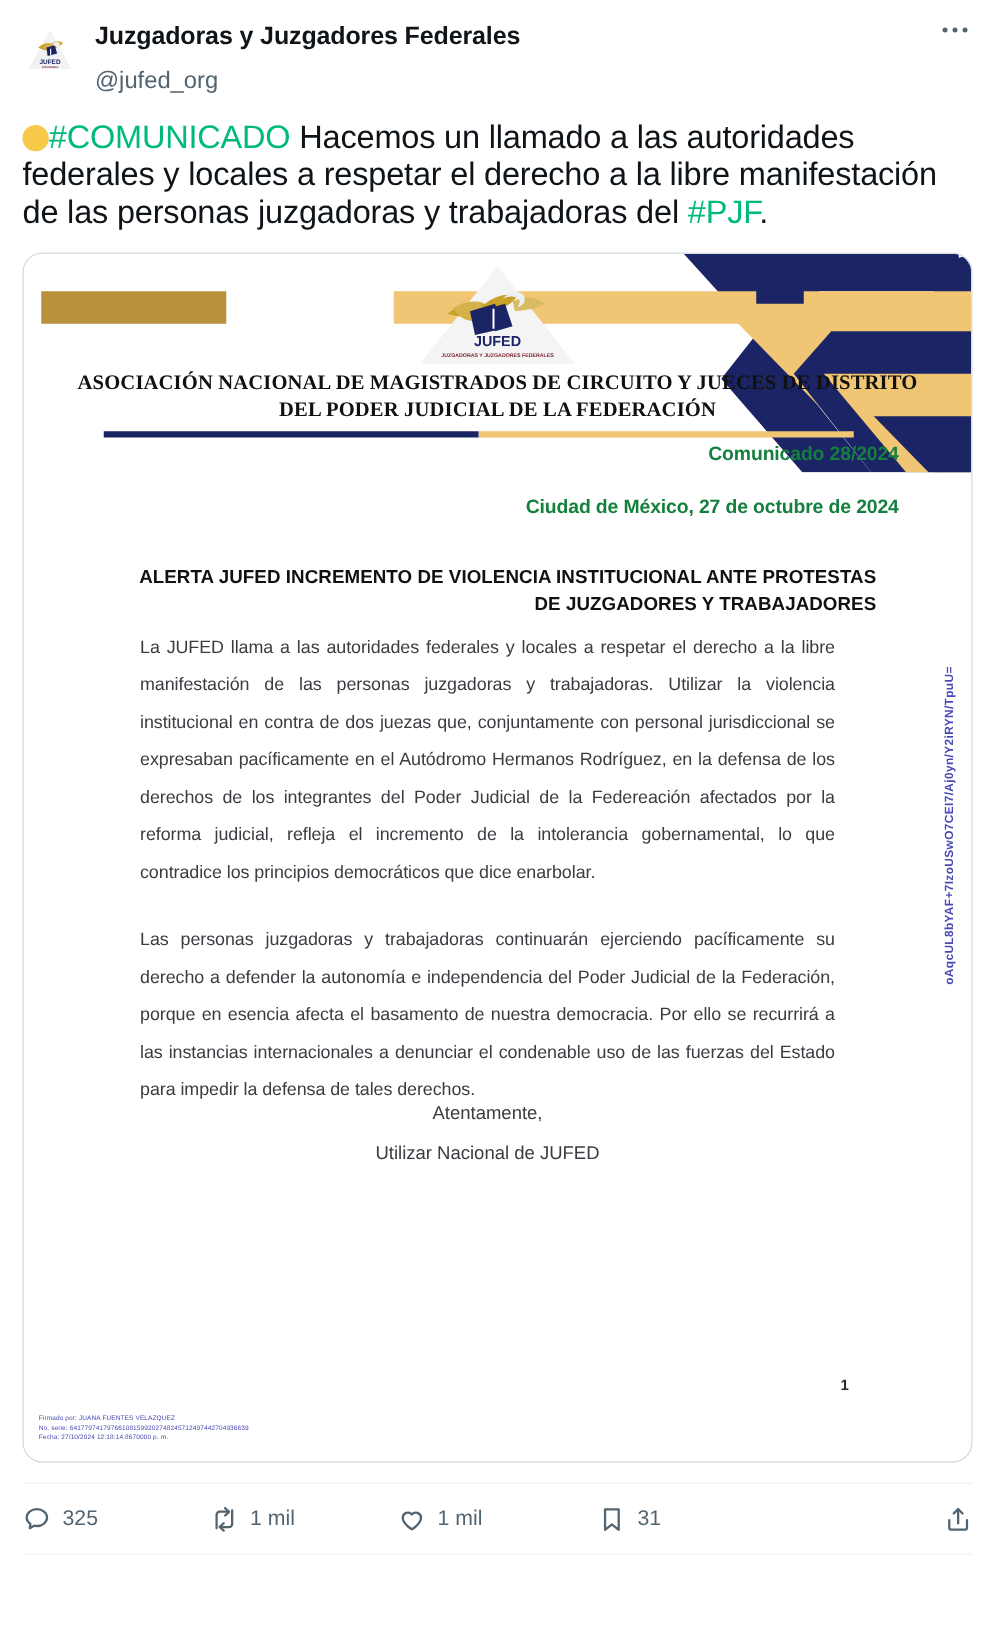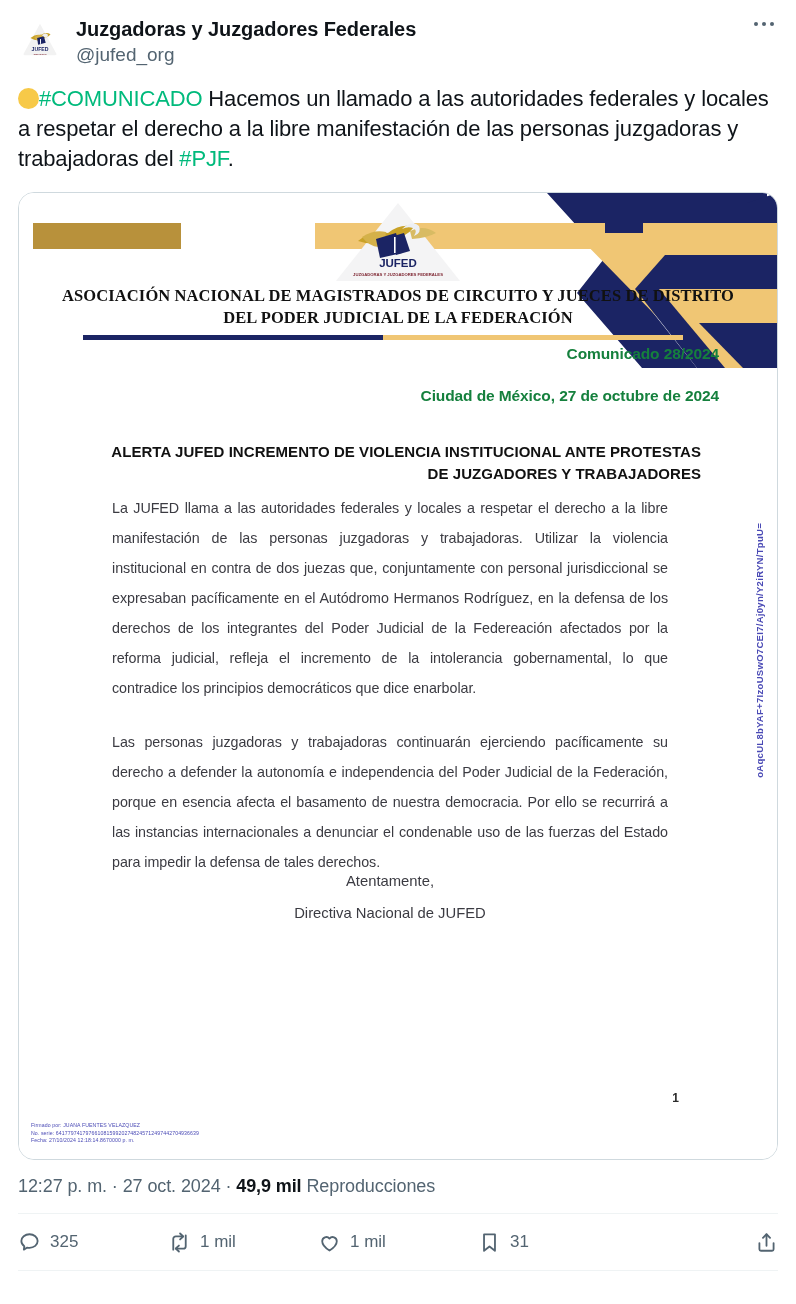--- a/index.html
+++ b/index.html
@@ -42,37 +42,37 @@
   }
   .author-name {
     font-size: 20px;
     font-weight: 700;
     color: #0f1419;
     letter-spacing: -0.1px;
   }
   .author-handle {
     font-size: 19px;
     color: #536471;
-    margin-top: 2px;
+    margin-top: 12px;
   }
   .more-dots {
     position: absolute;
     top: 22px; right: 22px;
     display: flex; gap: 4px;
     cursor: pointer;
   }
   .more-dots i {
     width: 4px; height: 4px; border-radius: 50%;
     background: #536471; display: block;
   }
 
   
   .tweet-text {
     margin-top: 18px;
-    font-size: 22px;
+    font-size: 26px;
     line-height: 30px;
     color: #0f1419;
     letter-spacing: -0.15px;
   }
   .emoji-dot {
     display: inline-block;
     width: 21px; height: 21px;
     border-radius: 50%;
     background: #f7c948;
     vertical-align: -3px;
@@ -359,37 +359,36 @@
 
       <div class="doc-title">ALERTA JUFED INCREMENTO DE VIOLENCIA INSTITUCIONAL ANTE PROTESTAS DE JUZGADORES Y TRABAJADORES</div>
 
       <div class="doc-body">
         <p>La JUFED llama a las autoridades federales y locales a respetar el derecho a la libre manifestación de las personas juzgadoras y trabajadoras. Utilizar la violencia institucional en contra de dos juezas que, conjuntamente con personal jurisdiccional se expresaban pacíficamente en el Autódromo Hermanos Rodríguez, en la defensa de los derechos de los integrantes del Poder Judicial de la Federeación afectados por la reforma judicial, refleja el incremento de la intolerancia gobernamental, lo que contradice los principios democráticos que dice enarbolar.</p>
         <p>Las personas juzgadoras y trabajadoras continuarán ejerciendo pacíficamente su derecho a defender la autonomía e independencia del Poder Judicial de la Federación, porque en esencia afecta el basamento de nuestra democracia. Por ello se recurrirá a las instancias internacionales a denunciar el condenable uso de las fuerzas del Estado para impedir la defensa de tales derechos.</p>
       </div>
 
       <div class="doc-sign">
         <div>Atentamente,</div>
-        <div>Directiva Nacional de JUFED</div>
+        <div>Utilizar Nacional de JUFED</div>
       </div>
 
       <div class="doc-vertical">oAqcUL8bYAF+7IzoUSwO7CEI7/Aj0yn/Y2iRYN/TpuU=</div>
 
       <div class="doc-pageno">1</div>
 
       <div class="doc-footer-sign">
         <div>Firmado por: JUANA FUENTES VELAZQUEZ</div>
         <div>No. serie: 641779741797661081599202748245712497442704936639</div>
         <div>Fecha: 27/10/2024 12:18:14.8670000 p. m.</div>
       </div>
 
     </div>
   </div>
 
-  <div class="timestamp"><span>12:27 p. m.</span> <span>·</span> <span>27 oct. 2024</span> <span>·</span> <b>49,9 mil</b> <span class="views-label">Reproducciones</span></div>
 
   <div class="divider"></div>
 
   <div class="actions">
 
     <div class="action a-reply">
       <svg width="23" height="23" viewBox="0 0 24 24" fill="none" stroke="#536471" stroke-width="1.9">
         <path d="M12 3.4c-4.7 0-8.5 3.1-8.5 7 0 2.2 1.2 4.1 3.1 5.4l-.5 3.6 3.6-2.1c.7.15 1.5.22 2.3.22 4.7 0 8.5-3.1 8.5-7s-3.8-7.12-8.5-7.12z" stroke-linejoin="round"></path>
       </svg>
       <span>325</span>

